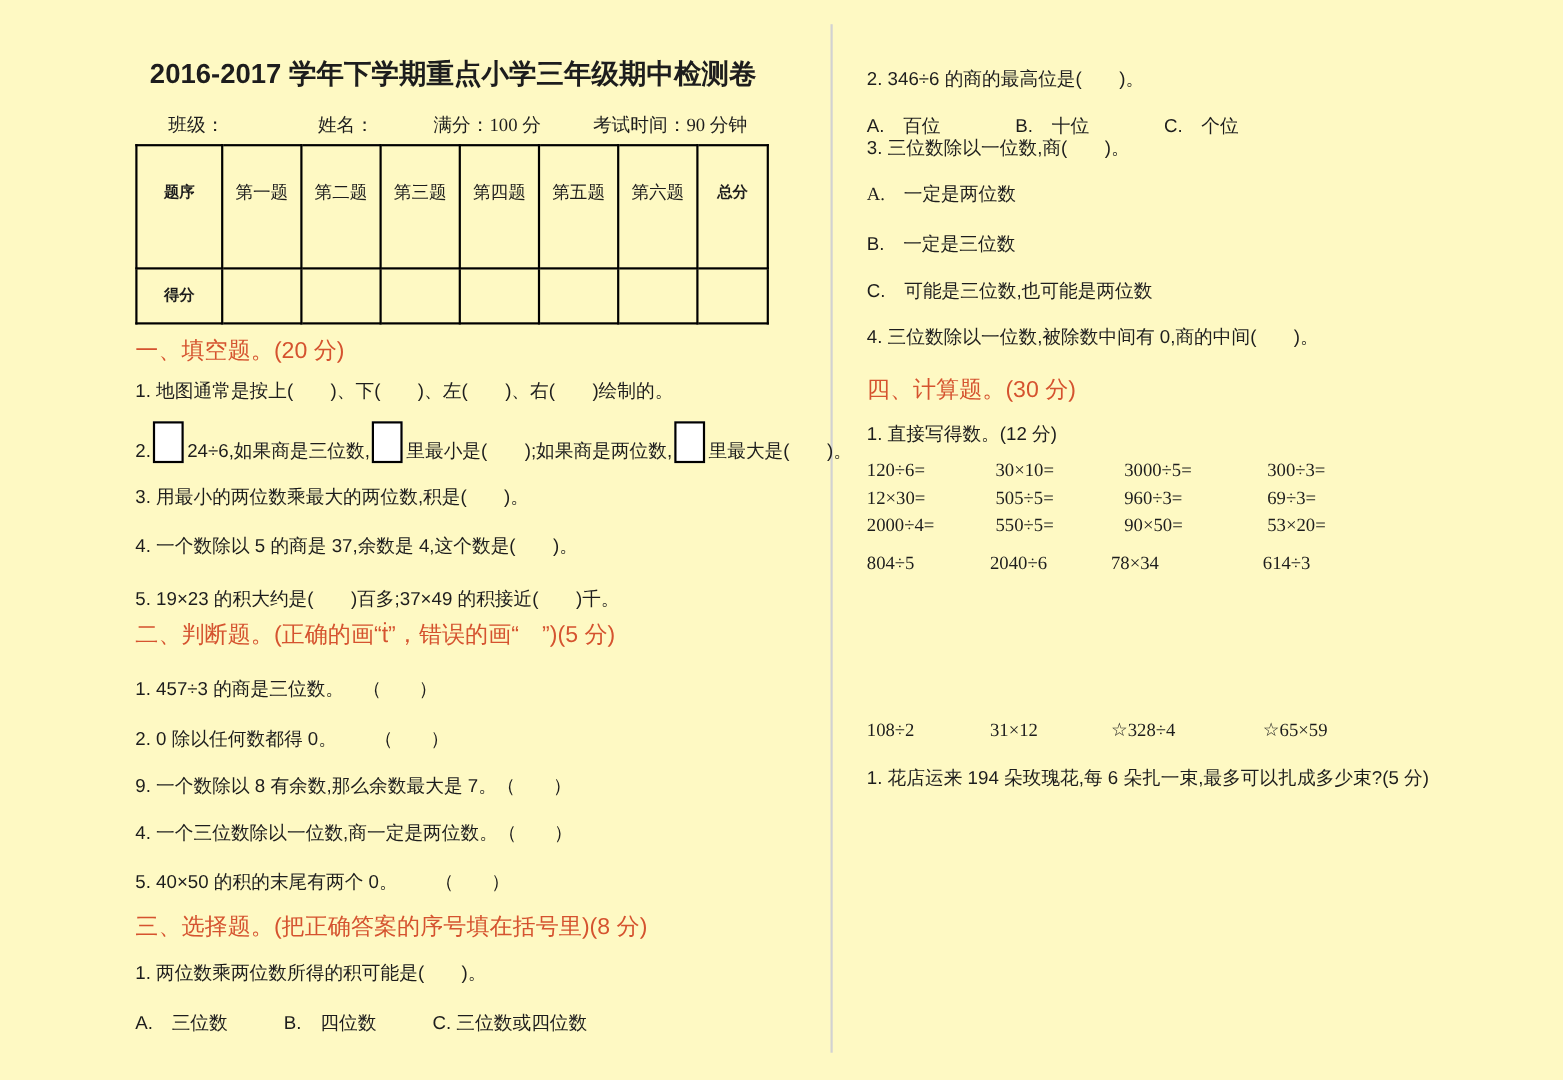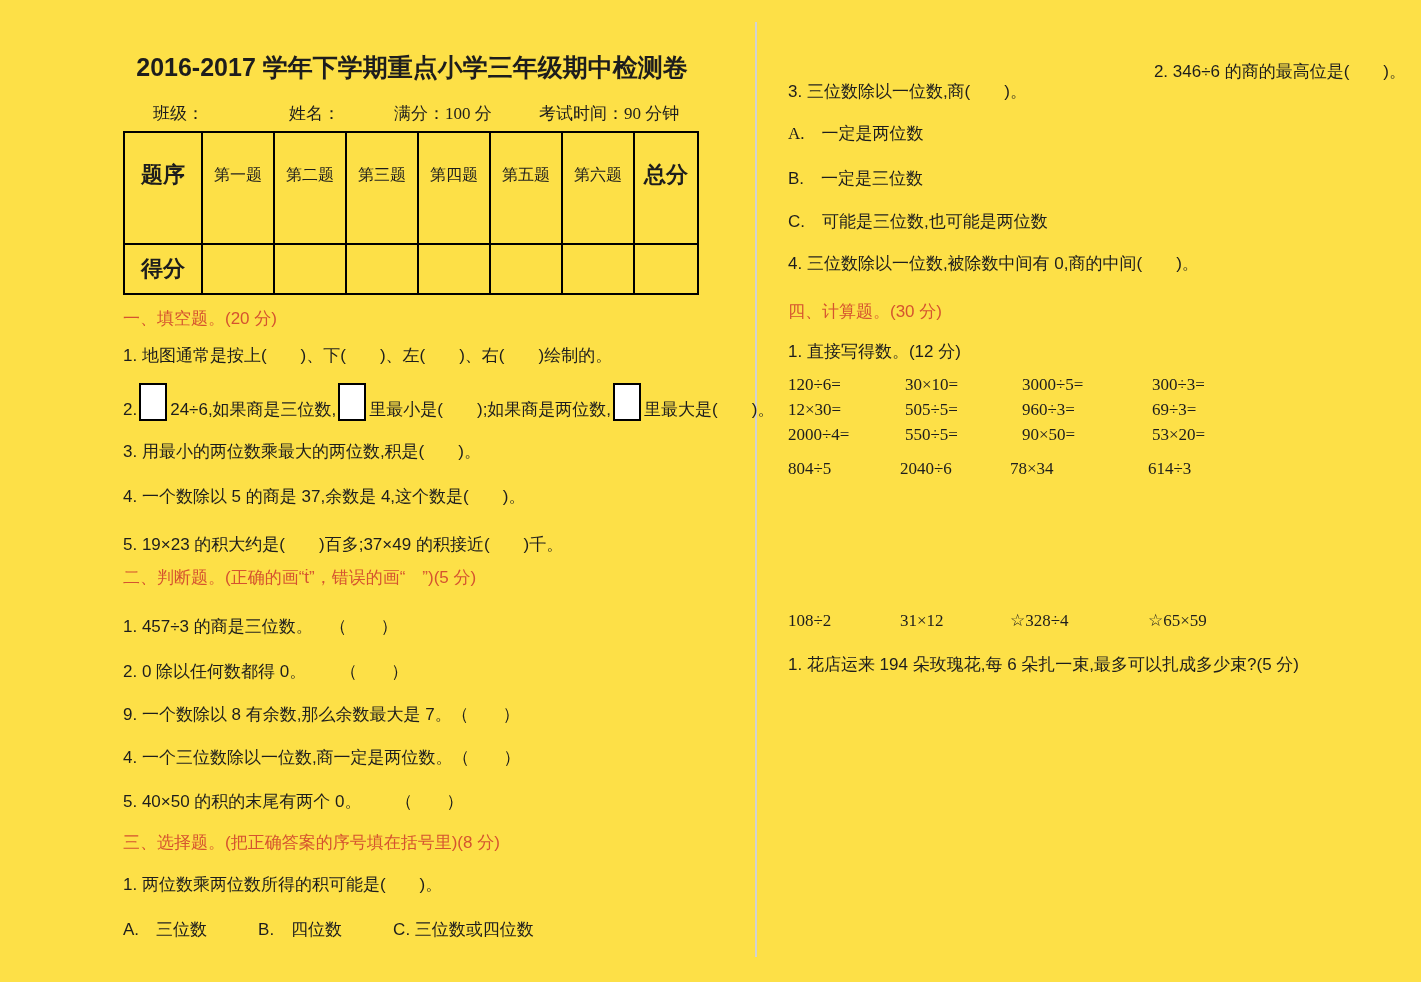--- a/index.html
+++ b/index.html
@@ -1,53 +1,53 @@
 <!DOCTYPE html>
 <html><head>
 <meta charset="utf-8">
 <title>2016-2017 学年下学期重点小学三年级期中检测卷</title>
 <style>
   html,body{margin:0;padding:0;background:#ffffff;}
   .page{
-    position:relative;width:1421px;height:982px;background:#fde047;
+    position:relative;width:1421px;height:982px;background:#fef9c3;
     font-family:"Liberation Sans","DejaVu Sans",sans-serif;color:#1d1d1d;overflow:hidden;
   }
   .divider{position:absolute;left:755px;top:22px;width:2px;height:935px;background:#d2d2d2;}
   .col-left{position:absolute;left:123px;top:0;width:578px;}
   .col-right{position:absolute;left:788px;top:0;width:618px;}
 
   .title{margin:53px 0 0 0;font-size:25px;line-height:28px;font-weight:bold;text-align:center;white-space:nowrap;}
   .info{position:relative;height:20px;margin-top:21px;font-size:17px;}
   .info span{position:absolute;white-space:nowrap;font-family:"Liberation Serif","DejaVu Serif",serif;}
   .info .i1{left:30px;} .info .i2{left:166px;} .info .i3{left:271px;} .info .i4{left:416px;}
 
   table.score-table{border-collapse:collapse;table-layout:fixed;width:574px;margin-top:9px;}
   table.score-table td{border:2px solid #000;text-align:center;padding:0;overflow:hidden;}
   tr.head-row td{height:84px;vertical-align:middle;padding-bottom:26px;}
   tr.score-row td{height:48px;vertical-align:middle;}
-  .cell-bold{font-weight:bold;font-size:22px;}
+  .cell-bold{font-weight:bold;font-size:14px;}
   .cell-kai{font-family:"Liberation Serif","DejaVu Serif",serif;font-size:16px;}
 
-  .sec{color:#d5532f;font-size:17px;line-height:20px;margin:0;white-space:nowrap;}
+  .sec{color:#d5532f;font-size:21px;line-height:20px;margin:0;white-space:nowrap;}
   .q{font-size:17px;line-height:20px;margin:0;white-space:nowrap;}
   .sq{display:inline-block;width:24px;height:34px;border:2px solid #000;vertical-align:-6px;margin:0 3px 0 2px;background:#fff;}
 
   .oral{display:grid;grid-template-columns:117px 117px 130px auto;font-size:17px;line-height:25px;
         font-family:"Liberation Serif","DejaVu Serif",serif;margin:10px 0 0 0;}
   .vrow{display:grid;grid-template-columns:112px 110px 138px auto;font-size:17px;line-height:20px;
         font-family:"Liberation Serif","DejaVu Serif",serif;margin:0;}
 
   
   .mt-sec1{margin-top:14px;} .mt-f1{margin-top:17px;} .mt-f2{margin-top:17px;}
   .mt-f3{margin-top:21px;} .mt-f4{margin-top:25px;} .mt-f5{margin-top:28px;}
   .mt-sec2{margin-top:13px;} .mt-j1{margin-top:29px;} .mt-j2{margin-top:25px;}
   .mt-j3{margin-top:23px;} .mt-j4{margin-top:23px;} .mt-j5{margin-top:24px;}
   .mt-sec3{margin-top:21px;} .mt-c1{margin-top:22px;} .mt-c1o{margin-top:25px;}
 
-  .mt-rq2{margin-top:62px;text-align:right;} .mt-rq2o{margin-top:23px;} .mt-rq3{}
+  .mt-rq2{margin-top:62px;} .mt-rq2o{margin-top:23px;} .mt-rq3{}
   .mt-rq3a{margin-top:22px;font-family:Liberation Serif, serif;} .mt-rq3b{margin-top:25px;} .mt-rq3c{margin-top:23px;}
   .mt-rq4{margin-top:22px;} .mt-rq4o{margin-top:25px;}
   .mt-sec4{margin-top:28px;} .mt-oralt{margin-top:20px;}
   .mt-vertt{margin-top:5px;} .mt-vr1{margin-top:12px;} .mt-vr2{margin-top:132px;}
   .mt-sec5{margin-top:101px;} .mt-s1{margin-top:24px;}
 </style>
 </head>
 <body>
 
 <div class="page">
@@ -112,20 +112,21 @@
     <p class="q mt-j4">4. 一个三位数除以一位数,商一定是两位数。（　　）</p>
     <p class="q mt-j5">5. 40×50 的积的末尾有两个 0。　　（　　）</p>
 
     <p class="sec mt-sec3">三、选择题。(把正确答案的序号填在括号里)(8 分)</p>
     <p class="q mt-c1">1. 两位数乘两位数所得的积可能是(　　)。</p>
     <p class="q mt-c1o">A.　三位数　　　B.　四位数　　　C. 三位数或四位数</p>
   </div>
 
   <div class="col-right">
     <p class="q mt-rq2">2. 346÷6 的商的最高位是(　　)。</p>
+    <p class="q mt-rq2o">A.　百位　　　　B.　十位　　　　C.　个位</p>
     <p class="q mt-rq3">3. 三位数除以一位数,商(　　)。</p>
     <p class="q mt-rq3a">A.　一定是两位数</p>
     <p class="q mt-rq3b">B.　一定是三位数</p>
     <p class="q mt-rq3c">C.　可能是三位数,也可能是两位数</p>
     <p class="q mt-rq4">4. 三位数除以一位数,被除数中间有 0,商的中间(　　)。</p>
 
     <p class="sec mt-sec4">四、计算题。(30 分)</p>
     <p class="q mt-oralt">1. 直接写得数。(12 分)</p>
 
     <div class="oral">

